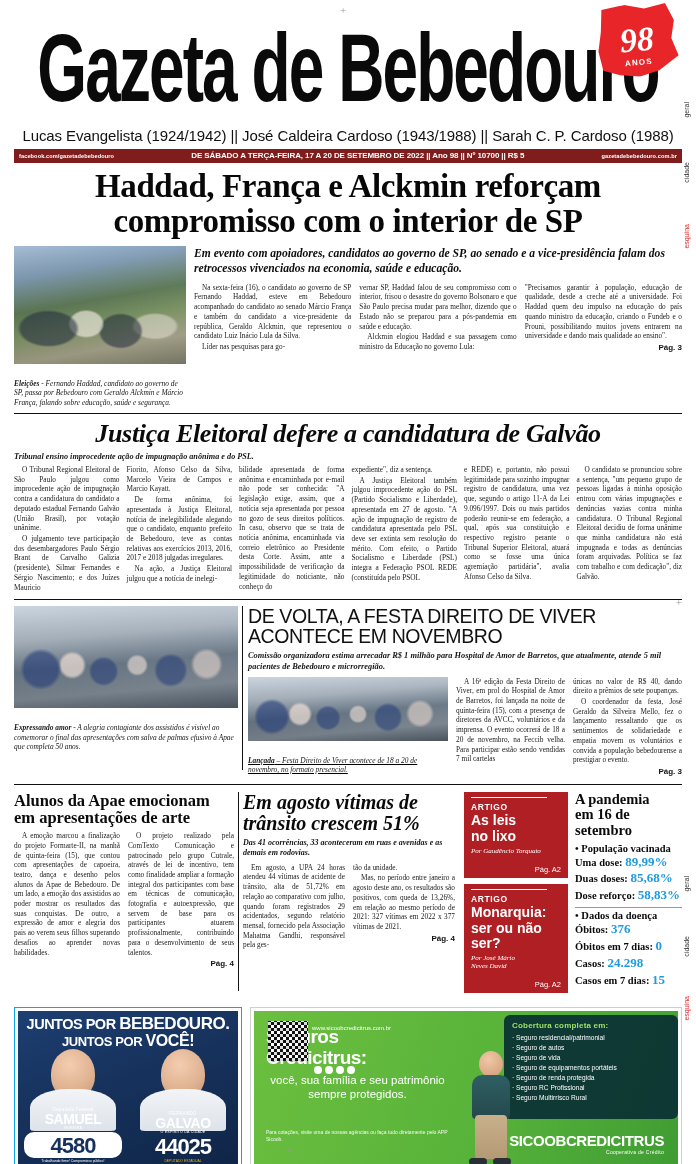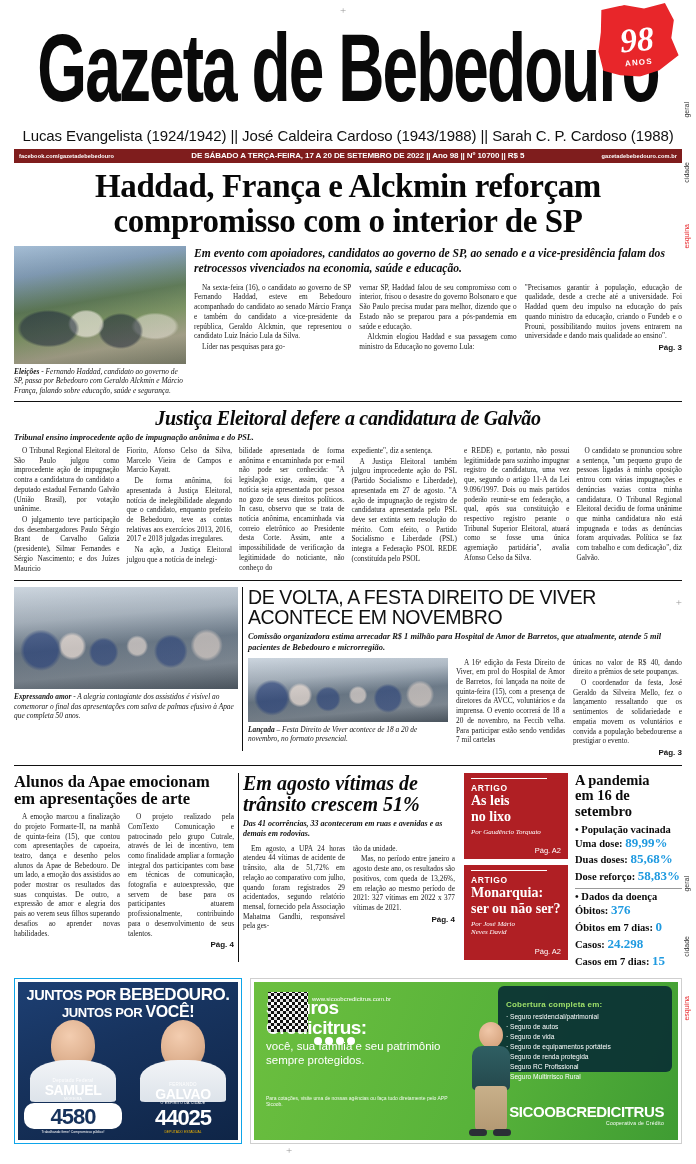--- a/index.html
+++ b/index.html
@@ -109,21 +109,21 @@
     background:
       radial-gradient(ellipse at 20% 70%, rgba(30,40,60,.55) 0 14%, transparent 16%),
       radial-gradient(ellipse at 42% 66%, rgba(240,235,225,.65) 0 11%, transparent 13%),
       radial-gradient(ellipse at 62% 72%, rgba(20,30,50,.5) 0 13%, transparent 15%),
       radial-gradient(ellipse at 82% 68%, rgba(235,230,220,.5) 0 10%, transparent 12%),
       linear-gradient(0deg, rgba(0,0,0,.18), rgba(255,255,255,.06));
   }
   .caption {
     font-family: "Liberation Serif", serif;
     font-style: italic; font-size: 7.4px; line-height: 1.28;
-    color: #161616; margin-top: 3px;
+    color: #161616; margin-top: 15px;
   }
   .caption b { font-style: italic; }
   .lead-text-col { flex: 1; }
   .lead-standfirst {
     font-family: "Liberation Serif", serif;
     font-style: italic; font-weight: 700;
     font-size: 11.6px; line-height: 1.3;
     color: #0d0d0d; margin-bottom: 7px;
   }
   .cols3 { display: flex; gap: 8px; }
@@ -141,21 +141,21 @@
     font-weight: 700; font-size: 8px;
     text-align: right; margin-top: 2px; color:#111;
   }
   .rule { border-top: 1.2px solid #111; margin: 6px 14px 0 14px; }
 
   
   .story2 { padding: 5px 14px 0 14px; }
   .s2-headline {
     font-family: "Liberation Serif", serif;
     font-style: italic; font-weight: 700;
-    font-size: 20px; text-align: center; letter-spacing: -0.3px;
+    font-size: 26px; text-align: center; letter-spacing: -0.3px;
     color: #0a0a0a;
   }
   .s2-sub {
     font-family: "Liberation Serif", serif;
     font-style: italic; font-weight: 700;
     font-size: 8.2px; margin-top: 3px; color: #151515;
   }
   .cols6 { display: flex; gap: 7px; margin-top: 4px; }
   .cols6 > div { flex: 1; }
 
@@ -210,21 +210,21 @@
     background: #b01f24; color: #fff;
     padding: 5px 7px 4px 7px; margin-bottom: 6px;
     position: relative;
   }
   .artigo .topline { height: 1.6px; background:#fff; width: 84%; margin-bottom: 4px; }
   .artigo .kicker {
     font-family: "Liberation Sans", sans-serif;
     font-weight: 700; font-size: 8.5px; letter-spacing: 0.6px;
   }
   .artigo .ttl {
-    font-family: Liberation Serif, serif;
+    font-family: Liberation Sans, sans-serif;
     font-weight: 700; font-size: 14px; line-height: 1.05; margin-top: 1px;
   }
   .artigo .by {
     font-family: "Liberation Serif", serif;
     font-style: italic; font-size: 7px; line-height: 1.2; margin-top: 3px;
   }
   .artigo .pg {
     font-family: "Liberation Sans", sans-serif;
     font-weight: 400; font-size: 7.5px; text-align: right; margin-top: 10px;
   }
@@ -306,31 +306,31 @@
     position: relative; overflow:hidden;
     display: flex;
   }
   .ad2-left { width: 46%; padding: 16px 0 0 12px; color:#fff; }
   .ad2-ttl {
     font-family:"Liberation Sans", sans-serif; font-weight:700;
     font-size: 19px; line-height: 1.08; letter-spacing:-0.5px;
   }
   .ad2-sub {
     font-family:"Liberation Sans", sans-serif;
-    font-size: 11.5px; line-height: 1.22; 
+    font-size: 11.5px; line-height: 1.22; margin-top: 5px; text-align: center;
   }
   .ad2-fine {
     font-family:"Liberation Sans", sans-serif;
     font-size: 5px; line-height:1.3; margin-top: 28px; opacity:.92;
   }
   .ad2-right { flex:1; position: relative; }
   .ad2-panel {
-    position:absolute; right: 6px; top: 4px; width: 76%; height: 86px;
+    position:absolute; right: 0; top: 4px; width: 76%; height: 104px;
     background: rgba(10,48,52,.93);
-    border-radius: 6px; padding: 14px 8px; color:#fff;
+    border-radius: 6px; padding: 6px 8px; color:#fff;
   }
   .ad2-panel h4 {
     font-family:"Liberation Sans", sans-serif; font-size: 8px;
     color:#9fe06a; letter-spacing:.2px; margin-bottom: 3px;
   }
   .ad2-panel li {
     list-style:none;
     font-family:"Liberation Sans", sans-serif; font-size: 6.6px;
     line-height: 1.52;
   }
@@ -471,21 +471,21 @@
         <b>Expressando amor</b><span> - A alegria contagiante dos assistidos é visível ao comemorar o final das apresentações com salva de palmas efusivo à Apae que completa 50 anos.</span>
       </div>
     </div>
 
     <div class="b3-right">
       <div class="vdiv" style="left:-6px"></div>
       <div class="s3-headline">DE VOLTA, A FESTA DIREITO DE VIVER</div>
       <div class="s3-headline">ACONTECE EM NOVEMBRO</div>
       <div class="s3-sub">Comissão organizadora estima arrecadar R$ 1 milhão para Hospital de Amor de Barretos, que atualmente, atende 5 mil pacientes de Bebedouro e microrregião.</div>
       <div style="display:flex; gap:8px; margin-top:4px;">
-        <div style="width:200px; flex:0 0 200px;">
+        <div style="width:200px; flex:0 0 200px;text-decoration:underline;">
           <div class="photo2" style="height:64px"></div>
           <div class="caption">
             <b>Lançada</b><span> – Festa Direito de Viver acontece de 18 a 20 de novembro, no formato presencial.</span>
           </div>
         </div>
         <div class="bodytext" style="flex:1">
           <p>A 16ª edição da Festa Direito de Viver, em prol do Hospital de Amor de Barretos, foi lançada na noite de quinta-feira (15), com a presença de diretores da AVCC, voluntários e da imprensa. O evento ocorrerá de 18 a 20 de novembro, na Feccib velha. Para participar estão sendo vendidas 7 mil cartelas</p>
         </div>
         <div class="bodytext" style="flex:1">
           <p class="noind">únicas no valor de R$ 40, dando direito a prêmios de sete poupanças.</p>

